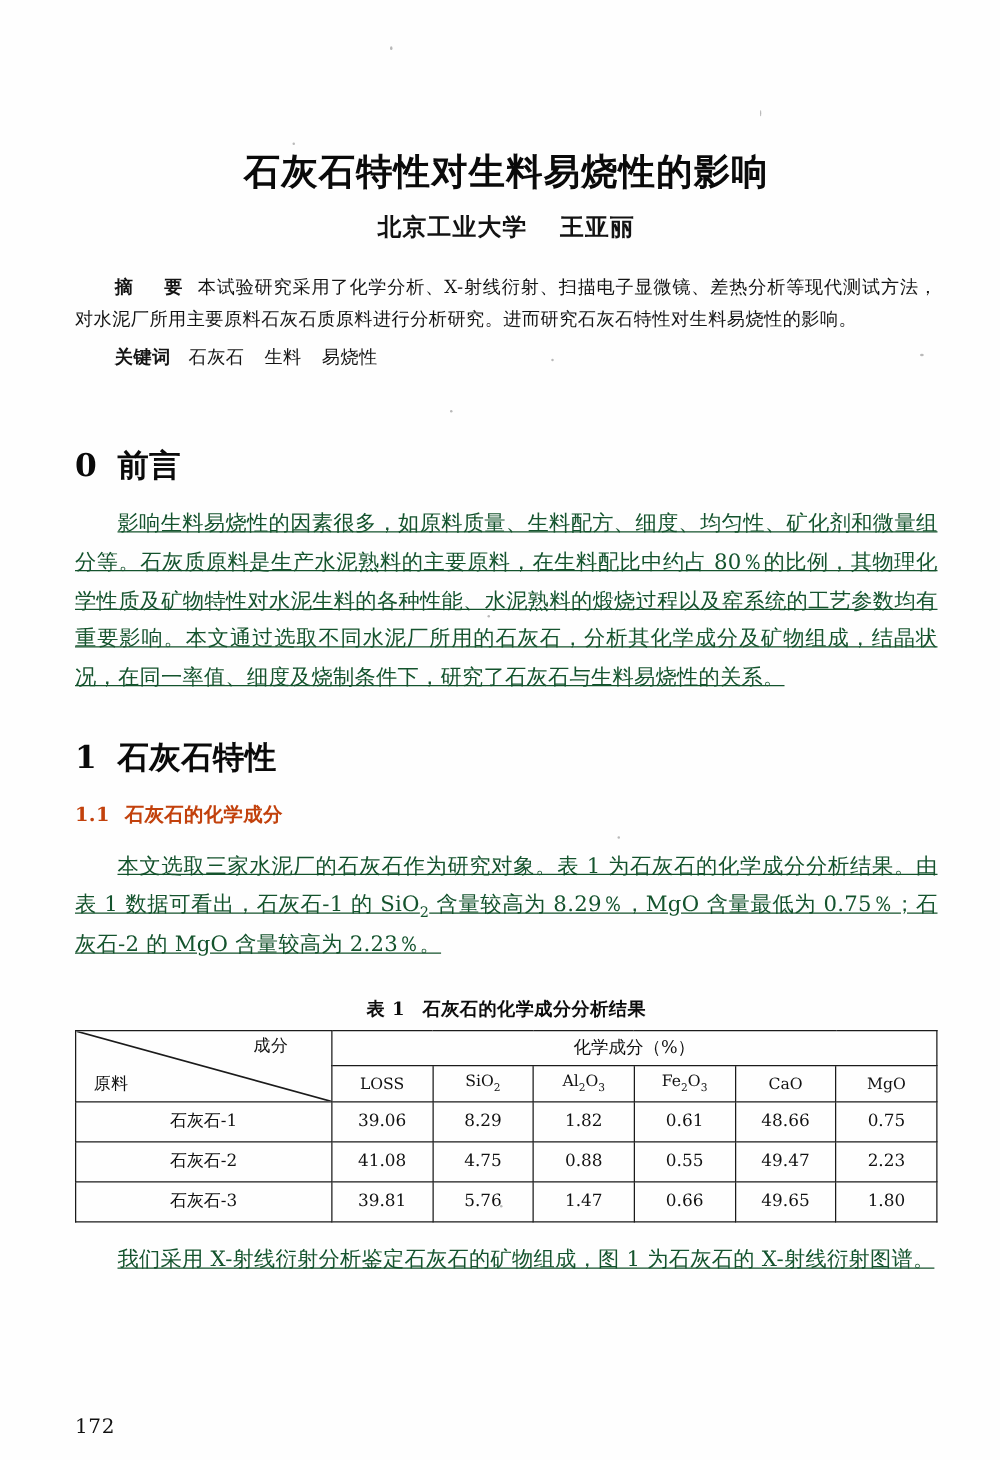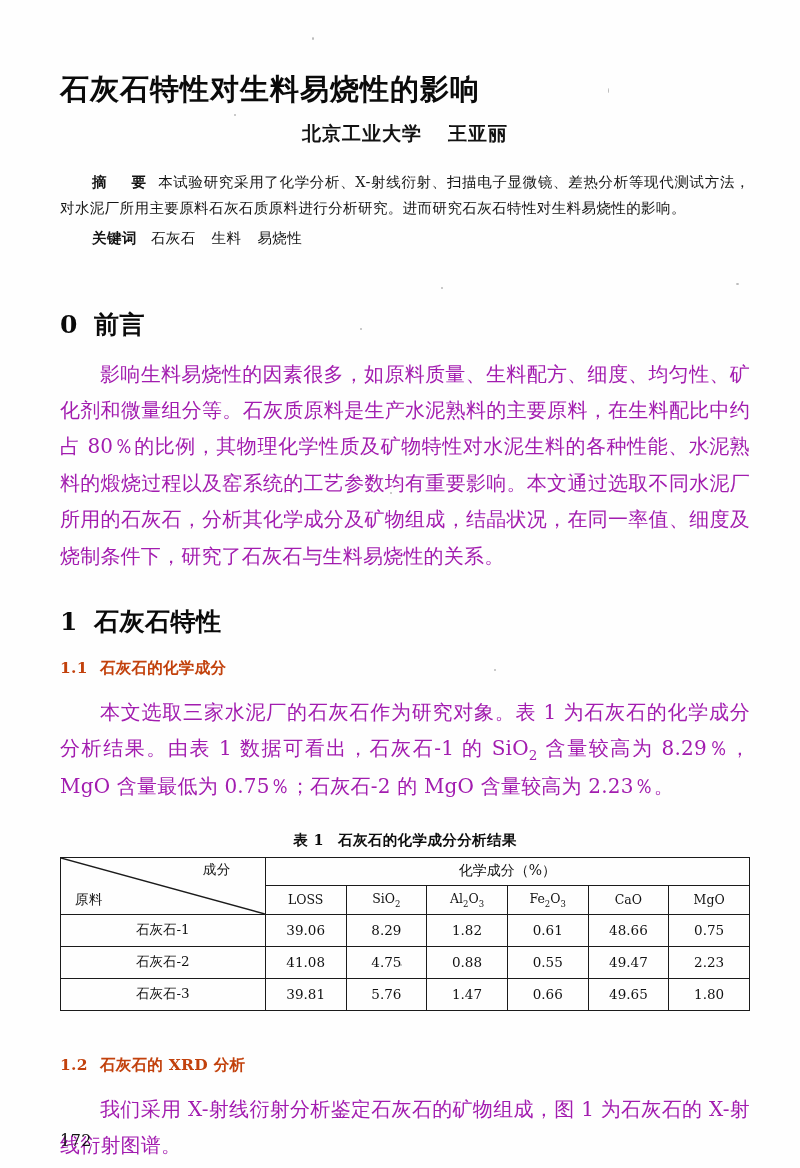--- a/index.html
+++ b/index.html
@@ -24,21 +24,22 @@
     position: absolute;
     left: 60px;
     top: 0;
     width: 690px;
     height: 1168px;
   }
 
   
   .doc-title {
     margin: 0;
-    padding-top: 71px;
+    padding-top: 119px;
+    text-align: center;
     font-family: "DejaVu Serif", "Liberation Serif", serif;
     font-weight: bold;
     font-size: 29px;
     letter-spacing: 1px;
     line-height: 1.25;
     color: #0a0a0a;
   }
   .author-line {
     margin: 0;
     padding-top: 14px;
@@ -99,27 +100,28 @@
 
   .sec0 { padding-top: 56px; }
   .sec1 { padding-top: 31px; }
   .subsec11 { padding-top: 20px; }
   .subsec12 { padding-top: 44px; }
 
   
   p.body {
     margin: 0;
     padding-top: 15px;
-    font-size: 20px;
+    font-size: 17px;
     line-height: 1.82;
     text-align: justify;
     text-justify: inter-ideograph;
     letter-spacing: 0.2px;
     text-indent: 2em;
-    color: #a21caf;
+    color: #14532d;
+    text-decoration: underline;
   }
   sub { font-size: 0.68em; }
 
   
   .table-caption {
     margin: 0;
     padding-top: 26px;
     padding-bottom: 7px;
     text-align: center;
     font-size: 14.5px;
@@ -293,22 +295,19 @@
           <td>39.81</td>
           <td>5.76</td>
           <td>1.47</td>
           <td>0.66</td>
           <td>49.65</td>
           <td>1.80</td>
         </tr>
       </tbody>
     </table>
 
-    <h3 class="subsec subsec12">
-      <span class="num">1.2</span><span>石灰石的 XRD 分析</span>
-    </h3>
     <p class="body">我们采用 X-射线衍射分析鉴定石灰石的矿物组成，图 1 为石灰石的 X-射线衍射图谱。</p>
 
   </div>
 
   <div class="page-number">172</div>
 
 </div>
 
 </body></html>

